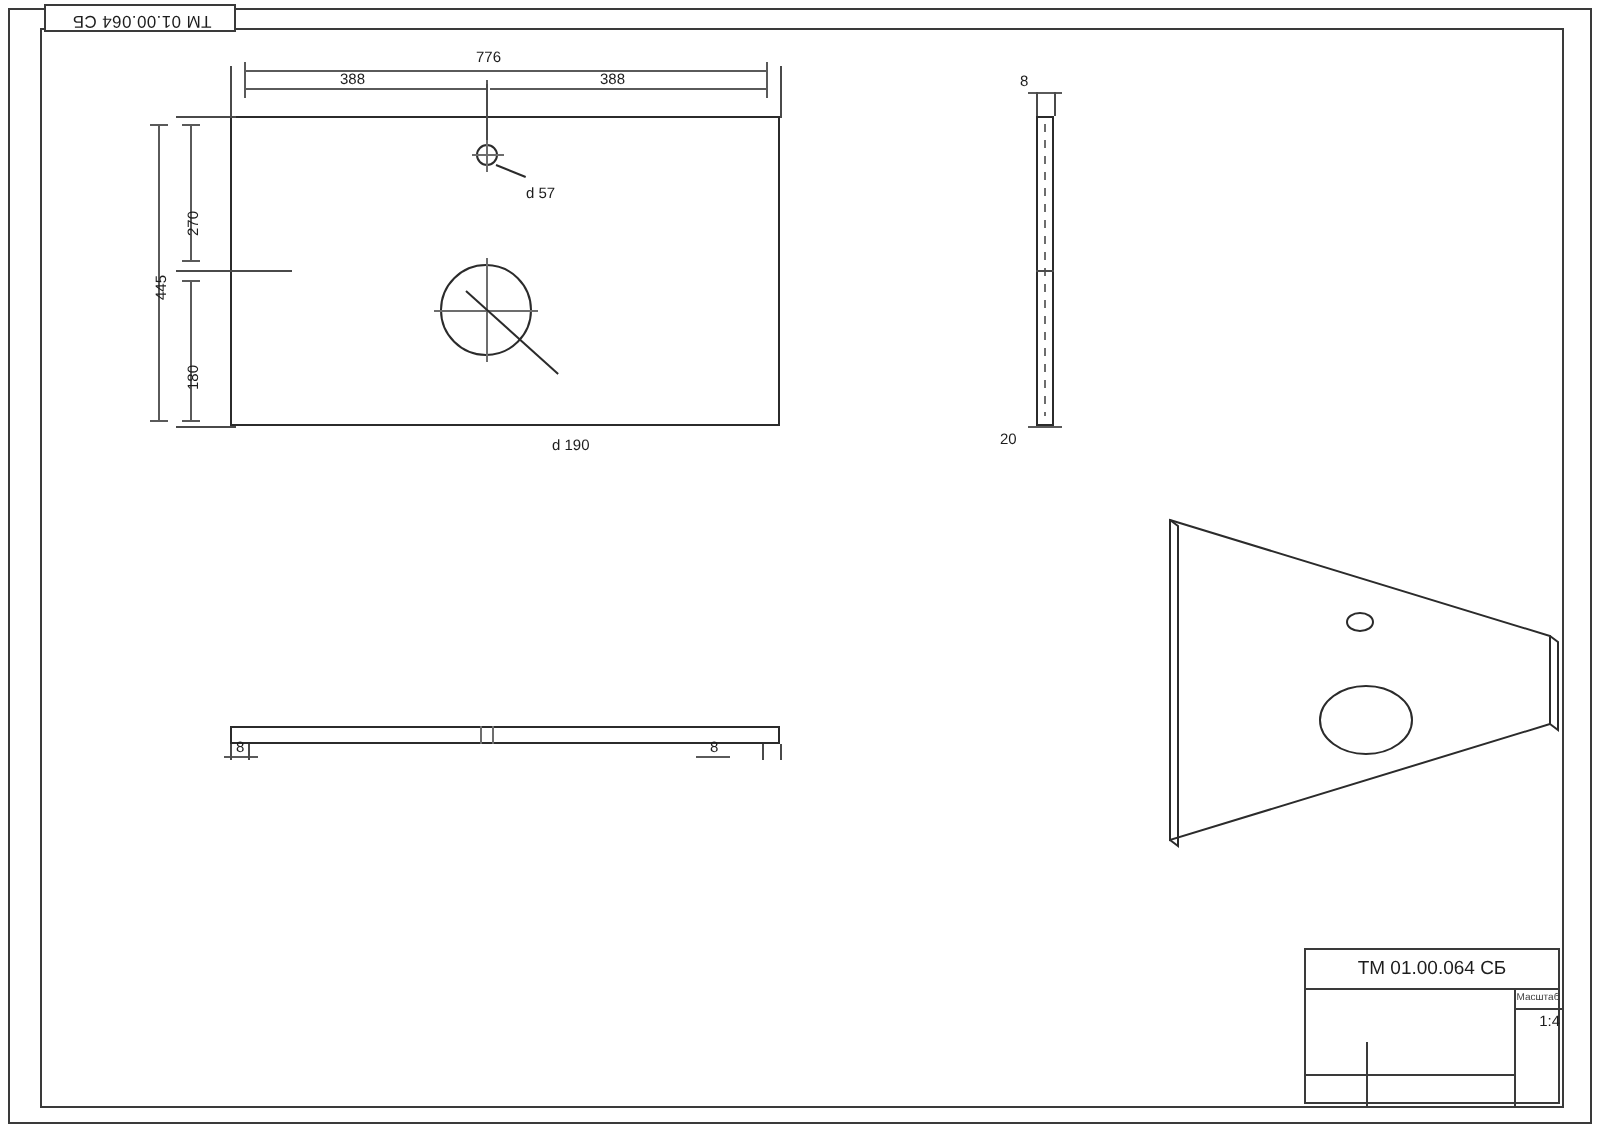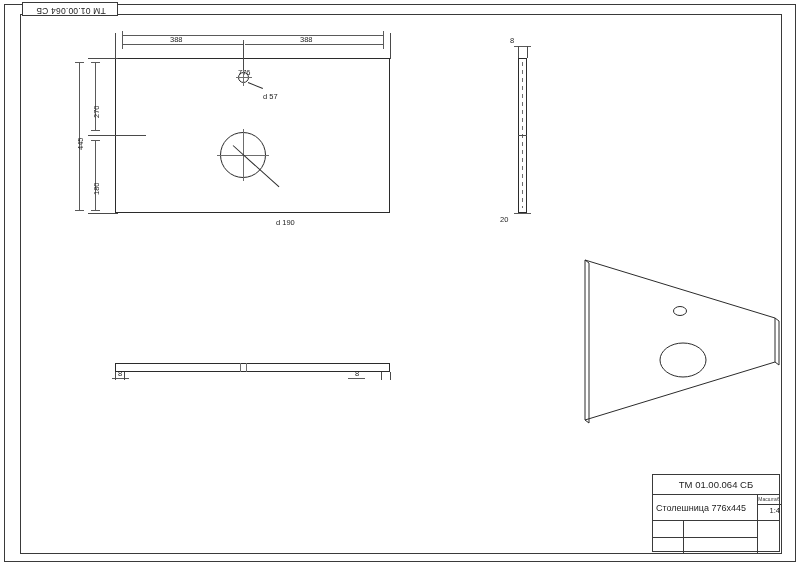--- a/index.html
+++ b/index.html
@@ -208,21 +208,21 @@
     <span>ТМ 01.00.064 СБ</span>
   </div>
 
   <div>
 
     <div class="plate" style="left:115px; top:58px; width:275px; height:155px;"></div>
 
     <div class="ln hl dim" style="left:122px; top:35px; width:261px;"></div>
     <div class="ln vl dim" style="left:122px; top:31px; height:9px;"></div>
     <div class="ln vl dim" style="left:383px; top:31px; height:9px;"></div>
-    <div class="lbl" style="left:238px; top:24px;margin-top:44px;">776</div>
+    <div class="lbl" style="left:238px; top:24px;">776</div>
 
     <div class="ln hl dim" style="left:122px; top:44px; width:121px;"></div>
     <div class="ln hl dim" style="left:245px; top:44px; width:138px;"></div>
     <div class="ln vl dim" style="left:243px; top:40px; height:9px;"></div>
     <div class="ln vl dim" style="left:122px; top:40px; height:9px;"></div>
     <div class="ln vl dim" style="left:383px; top:40px; height:9px;"></div>
     <div class="lbl" style="left:170px; top:35px;">388</div>
     <div class="lbl" style="left:300px; top:35px;">388</div>
 
     <div class="ln vl thin" style="left:115px; top:33px; height:26px;"></div>
@@ -307,23 +307,20 @@
       <ellipse cx="105" cy="81" rx="6.5" ry="4.5" fill="none" stroke="#2b2b2b" stroke-width="1"></ellipse>
 
       <ellipse cx="108" cy="130" rx="23" ry="17" fill="none" stroke="#2b2b2b" stroke-width="1"></ellipse>
     </svg>
   </div>
 
   <div class="title-block">
     <div class="tb-row tb-r1">
       <div class="tb-code">ТМ 01.00.064 СБ</div>
     </div>
-    <div class="tb-row tb-r2">
-      <div class="tb-name">Столешница 776х445</div>
-    </div>
     <div class="tb-row tb-r3"></div>
 
     <div class="tb-div-v"></div>
     <div class="tb-div-v2"></div>
     <div class="tb-r3-line"></div>
     <div class="tb-hline-small"></div>
 
     <div class="tb-small tb-scale-label">Масштаб</div>
     <div class="tb-scale-val">1:4</div>
   </div>

